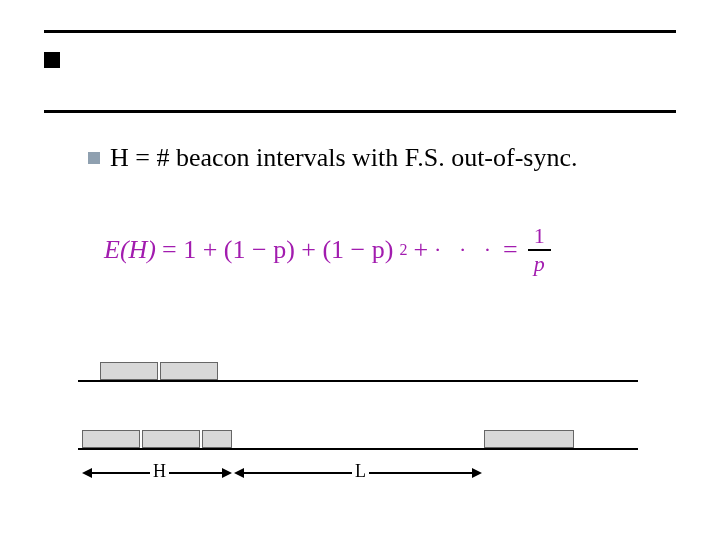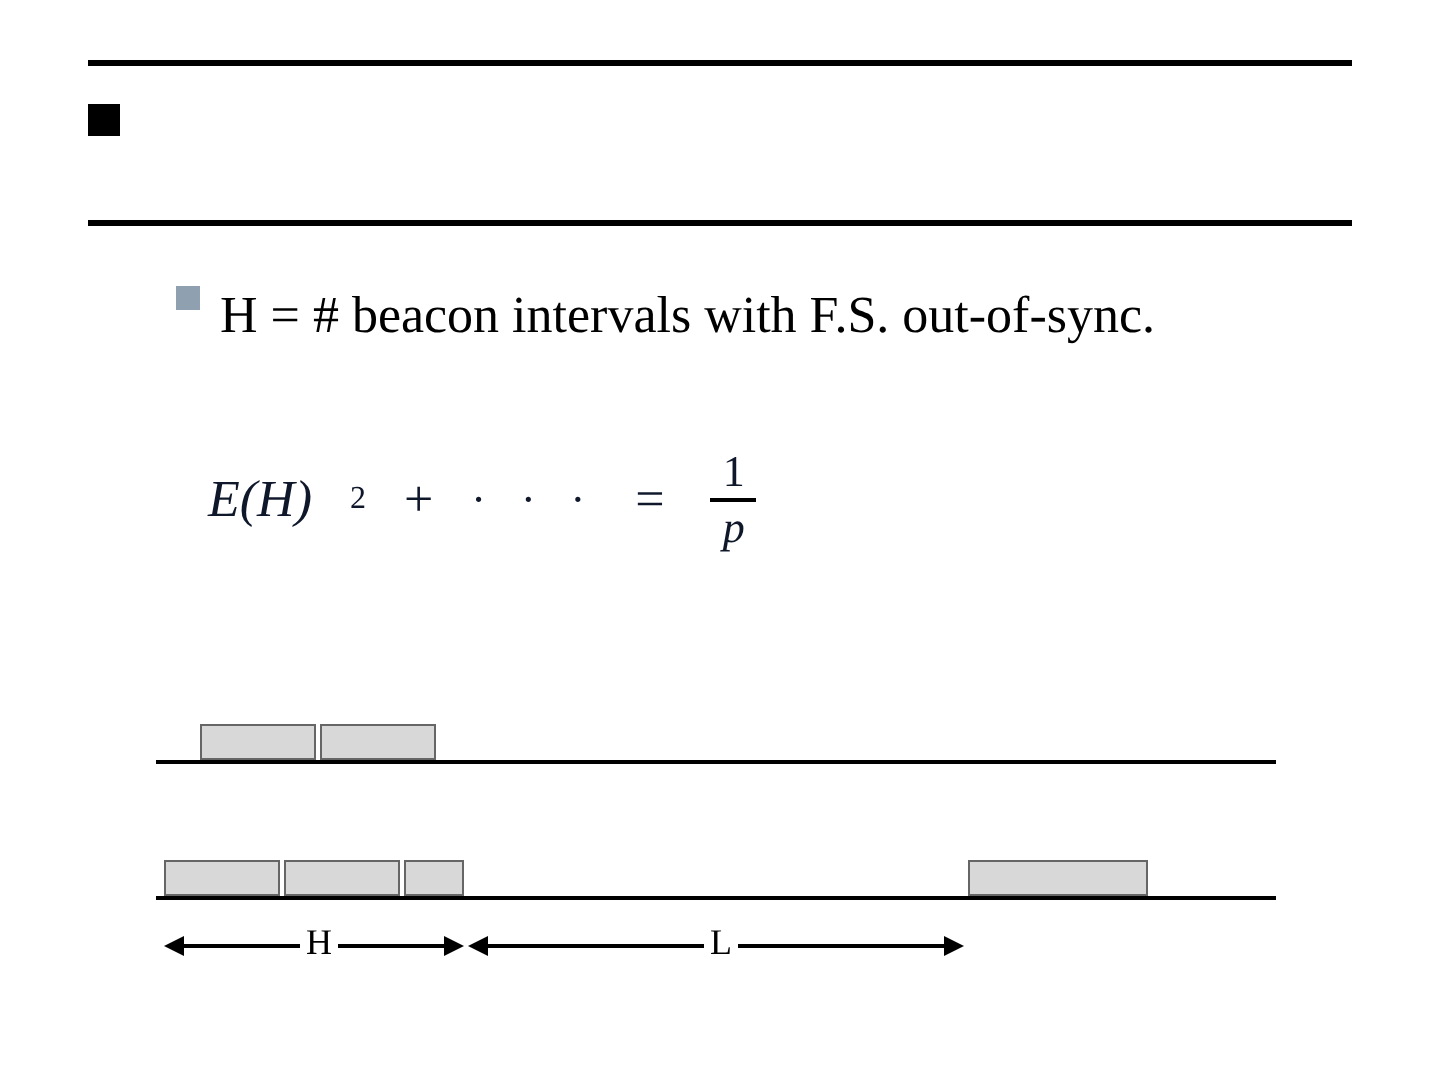--- a/index.html
+++ b/index.html
@@ -54,42 +54,43 @@
     right: 44px;
     top: 110px;
     height: 3px;
     background: #000;
   }
   .body-row {
     position: absolute;
     left: 88px;
     top: 143px;
     display: flex;
+    align-items: center;
     gap: 10px;
   }
   .small-bullet {
     width: 12px;
     height: 12px;
     background: #8fa0b0;
     flex-shrink: 0;
   }
   .body-text {
     font-size: 26px;
     color: #000;
   }
   .formula {
     position: absolute;
     left: 104px;
     top: 225px;
     font-size: 26px;
     font-style: italic;
-    color: #0f172a;
-    display: flex;
-    align-items: center;
-    gap: 19px;
+    color: #a21caf;
+    display: flex;
+    align-items: center;
+    gap: 6px;
   }
   .formula .upright { font-style: normal; }
   .sup { font-size: 16px; vertical-align: super; font-style: normal; }
   .frac {
     display: inline-flex;
     flex-direction: column;
     align-items: center;
     font-style: normal;
     line-height: 1;
     margin-left: 4px;
@@ -165,20 +166,21 @@
 
 <div class="underline"></div>
 
 <div class="body-row">
   <div class="small-bullet"></div>
   <div class="body-text">H = # beacon intervals with F.S. out-of-sync.</div>
 </div>
 
 <div class="formula">
   <span>E(H)</span>
+  <span class="upright">= 1 + (1 − p) + (1 − p)</span>
     <span class="sup">2</span>
   <span class="upright"> + </span>
   <span class="dots">· · ·</span>
   <span class="upright"> = </span>
   <span class="frac">
     <span class="num">1</span>
     <span class="den">p</span>
   </span>
 </div>
 

